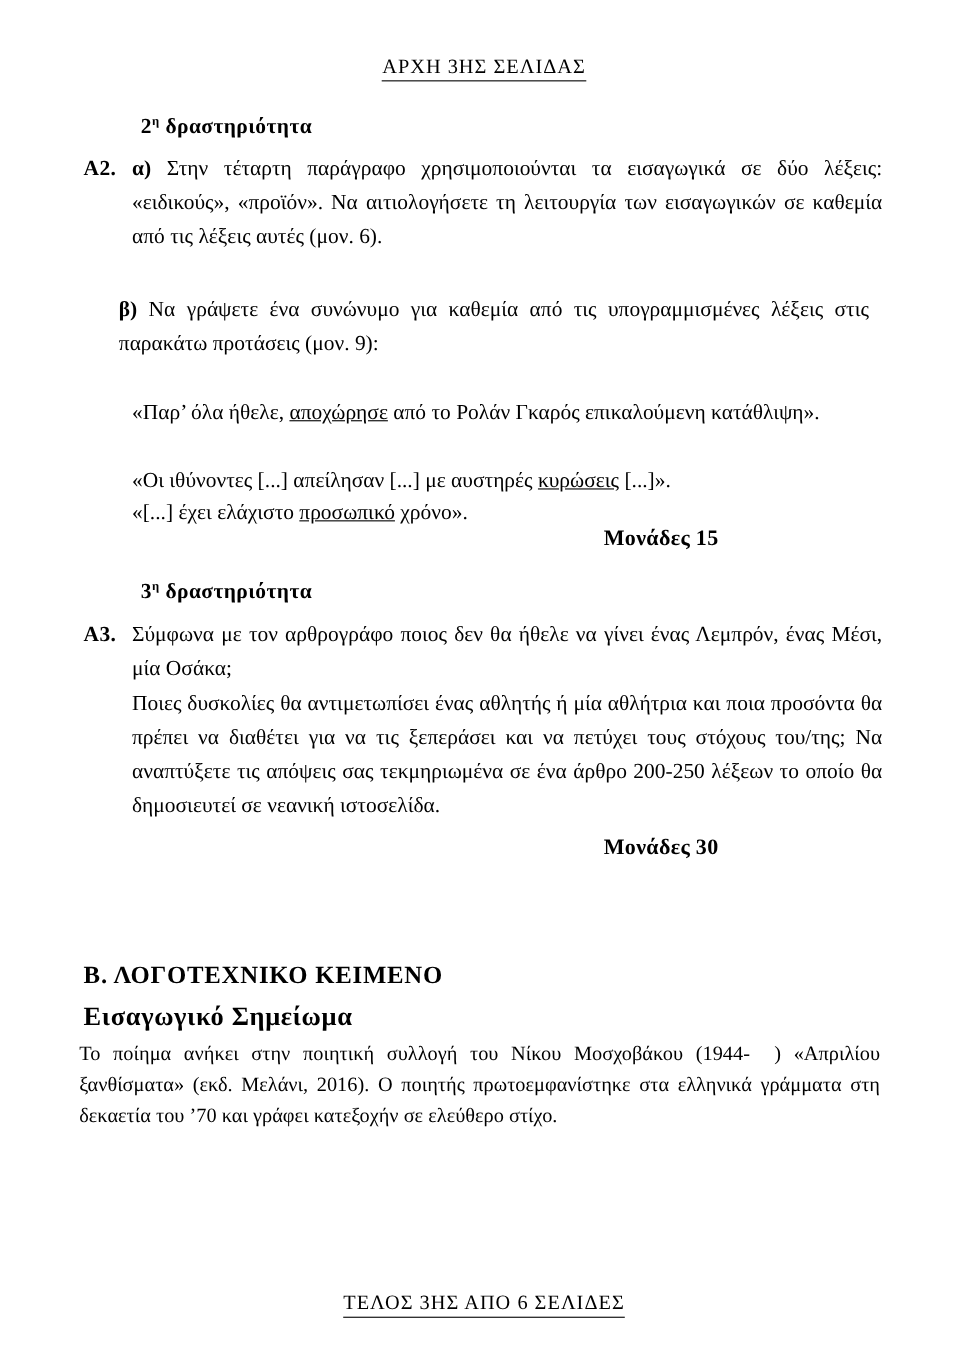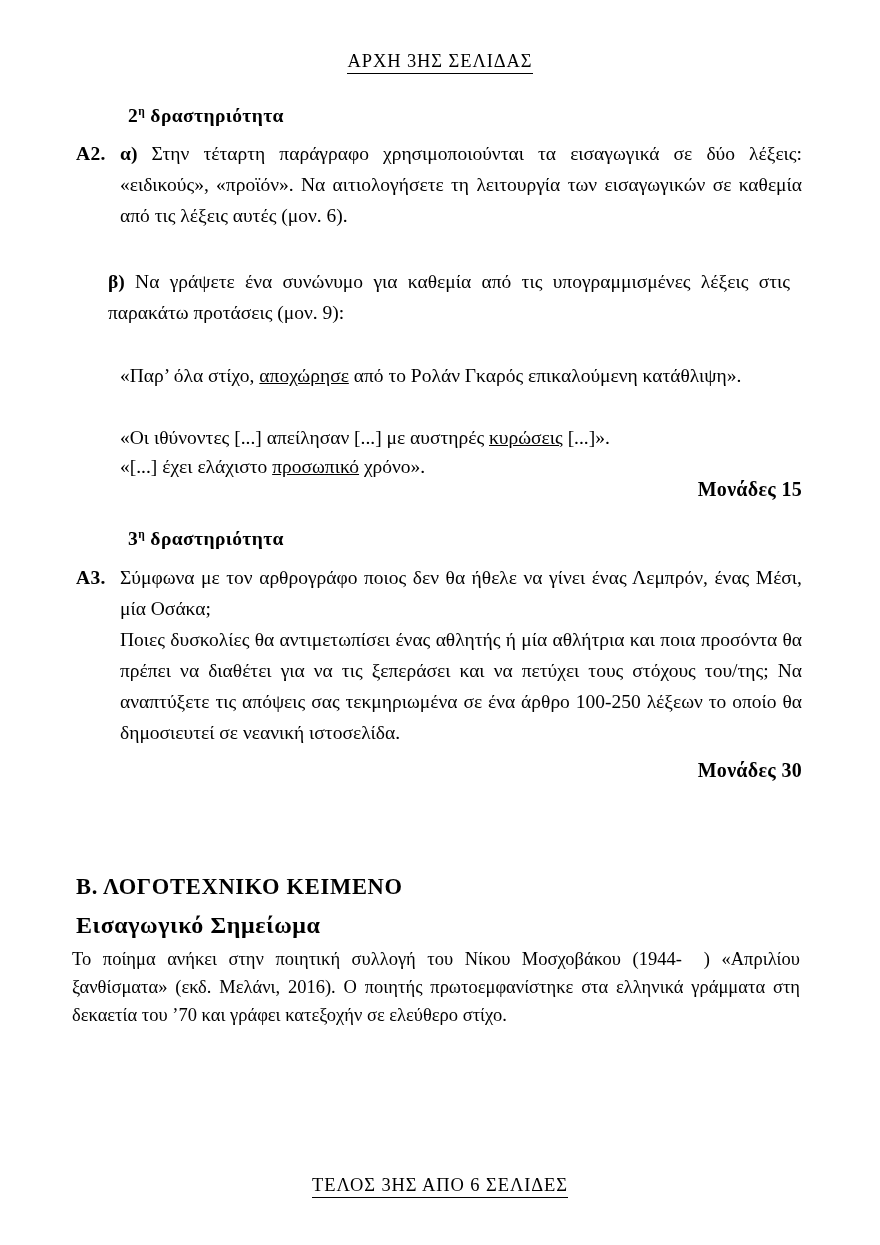--- a/index.html
+++ b/index.html
@@ -84,21 +84,21 @@
   }
   .justify { text-align: justify; text-align-last: left; }
   .just-all { text-align: justify; }
   .lead { font-weight: bold; }
 
   u.ul { text-decoration: underline; text-underline-offset: 1px; }
 
   .marks {
     font-weight: bold;
     font-size: 20px;
-    text-align: right;
+    text-align: center;
     letter-spacing: 0.3px;
   }
 
   
   .section-heading {
     font-weight: bold;
     font-size: 22.5px;
     letter-spacing: 0.7px;
   }
   .sub-heading {
@@ -133,42 +133,42 @@
     <div class="qbody">
       <p class="para just-all"><span class="lead">α)</span><span> Στην τέταρτη παράγραφο χρησιμοποιούνται τα εισαγωγικά σε δύο λέξεις: «ειδικούς», «προϊόν». Να αιτιολογήσετε τη λειτουργία των εισαγωγικών σε καθεμία από τις λέξεις αυτές (μον. 6).</span></p>
     </div>
   </div>
 
   <div class="block" style="left:108px; top:265px; width:682px;">
     <p class="para just-all"><span class="lead">β)</span><span> Να γράψετε ένα συνώνυμο για καθεμία από τις υπογραμμισμένες λέξεις στις παρακάτω προτάσεις (μον. 9):</span></p>
   </div>
 
   <div class="block" style="left:120px; top:359px; width:682px;">
-    <p class="para justify"><span>«Παρ’ όλα στίχο, </span><u class="ul">αποχώρησε</u><span> από το Ρολάν Γκαρός επικαλούμενη κατάθλιψη».</span></p>
+    <p class="para justify"><span>«Παρ’ όλα ήθελε, </span><u class="ul">αποχώρησε</u><span> από το Ρολάν Γκαρός επικαλούμενη κατάθλιψη».</span></p>
   </div>
 
   <div class="block" style="left:120px; top:450px; width:700px;">
     <p class="para"><span>«[...] έχει ελάχιστο </span><u class="ul">προσωπικό</u><span> χρόνο».</span></p>
   </div>
 
   <div class="block" style="left:120px; top:421px; width:700px;">
     <p class="para"><span>«Οι ιθύνοντες [...] απείλησαν [...] με αυστηρές </span><u class="ul">κυρώσεις</u><span> [...]».</span></p>
   </div>
 
   <div class="block marks" style="left:400px; top:477px; width:402px;">Μονάδες 15</div>
 
   <div class="block" style="left:128px; top:527px;">
     <span class="activity-title"><span>3</span><sup>η</sup><span> δραστηριότητα</span></span>
   </div>
 
   <div class="block qrow" style="left:76px; top:561px; width:726px;">
     <div class="qlabel">Α3.</div>
     <div class="qbody">
       <p class="para justify">Σύμφωνα με τον αρθρογράφο ποιος δεν θα ήθελε να γίνει ένας Λεμπρόν, ένας Μέσι, μία Οσάκα;</p>
-      <p class="para just-all">Ποιες δυσκολίες θα αντιμετωπίσει ένας αθλητής ή μία αθλήτρια και ποια προσόντα θα πρέπει να διαθέτει για να τις ξεπεράσει και να πετύχει τους στόχους του/της; Να αναπτύξετε τις απόψεις σας τεκμηριωμένα σε ένα άρθρο 100-250 λέξεων το οποίο θα δημοσιευτεί σε νεανική ιστοσελίδα.</p>
+      <p class="para just-all">Ποιες δυσκολίες θα αντιμετωπίσει ένας αθλητής ή μία αθλήτρια και ποια προσόντα θα πρέπει να διαθέτει για να τις ξεπεράσει και να πετύχει τους στόχους του/της; Να αναπτύξετε τις απόψεις σας τεκμηριωμένα σε ένα άρθρο 200-250 λέξεων το οποίο θα δημοσιευτεί σε νεανική ιστοσελίδα.</p>
     </div>
   </div>
 
   <div class="block marks" style="left:400px; top:758px; width:402px;">Μονάδες 30</div>
 
   <div class="block section-heading" style="left:76px; top:873px;text-align:right;">Β. ΛΟΓΟΤΕΧΝΙΚΟ ΚΕΙΜΕΝΟ</div>
 
   <div class="block sub-heading" style="left:76px; top:911px;">Εισαγωγικό Σημείωμα</div>
 
   <div class="block" style="left:72px; top:944px; width:728px;">

